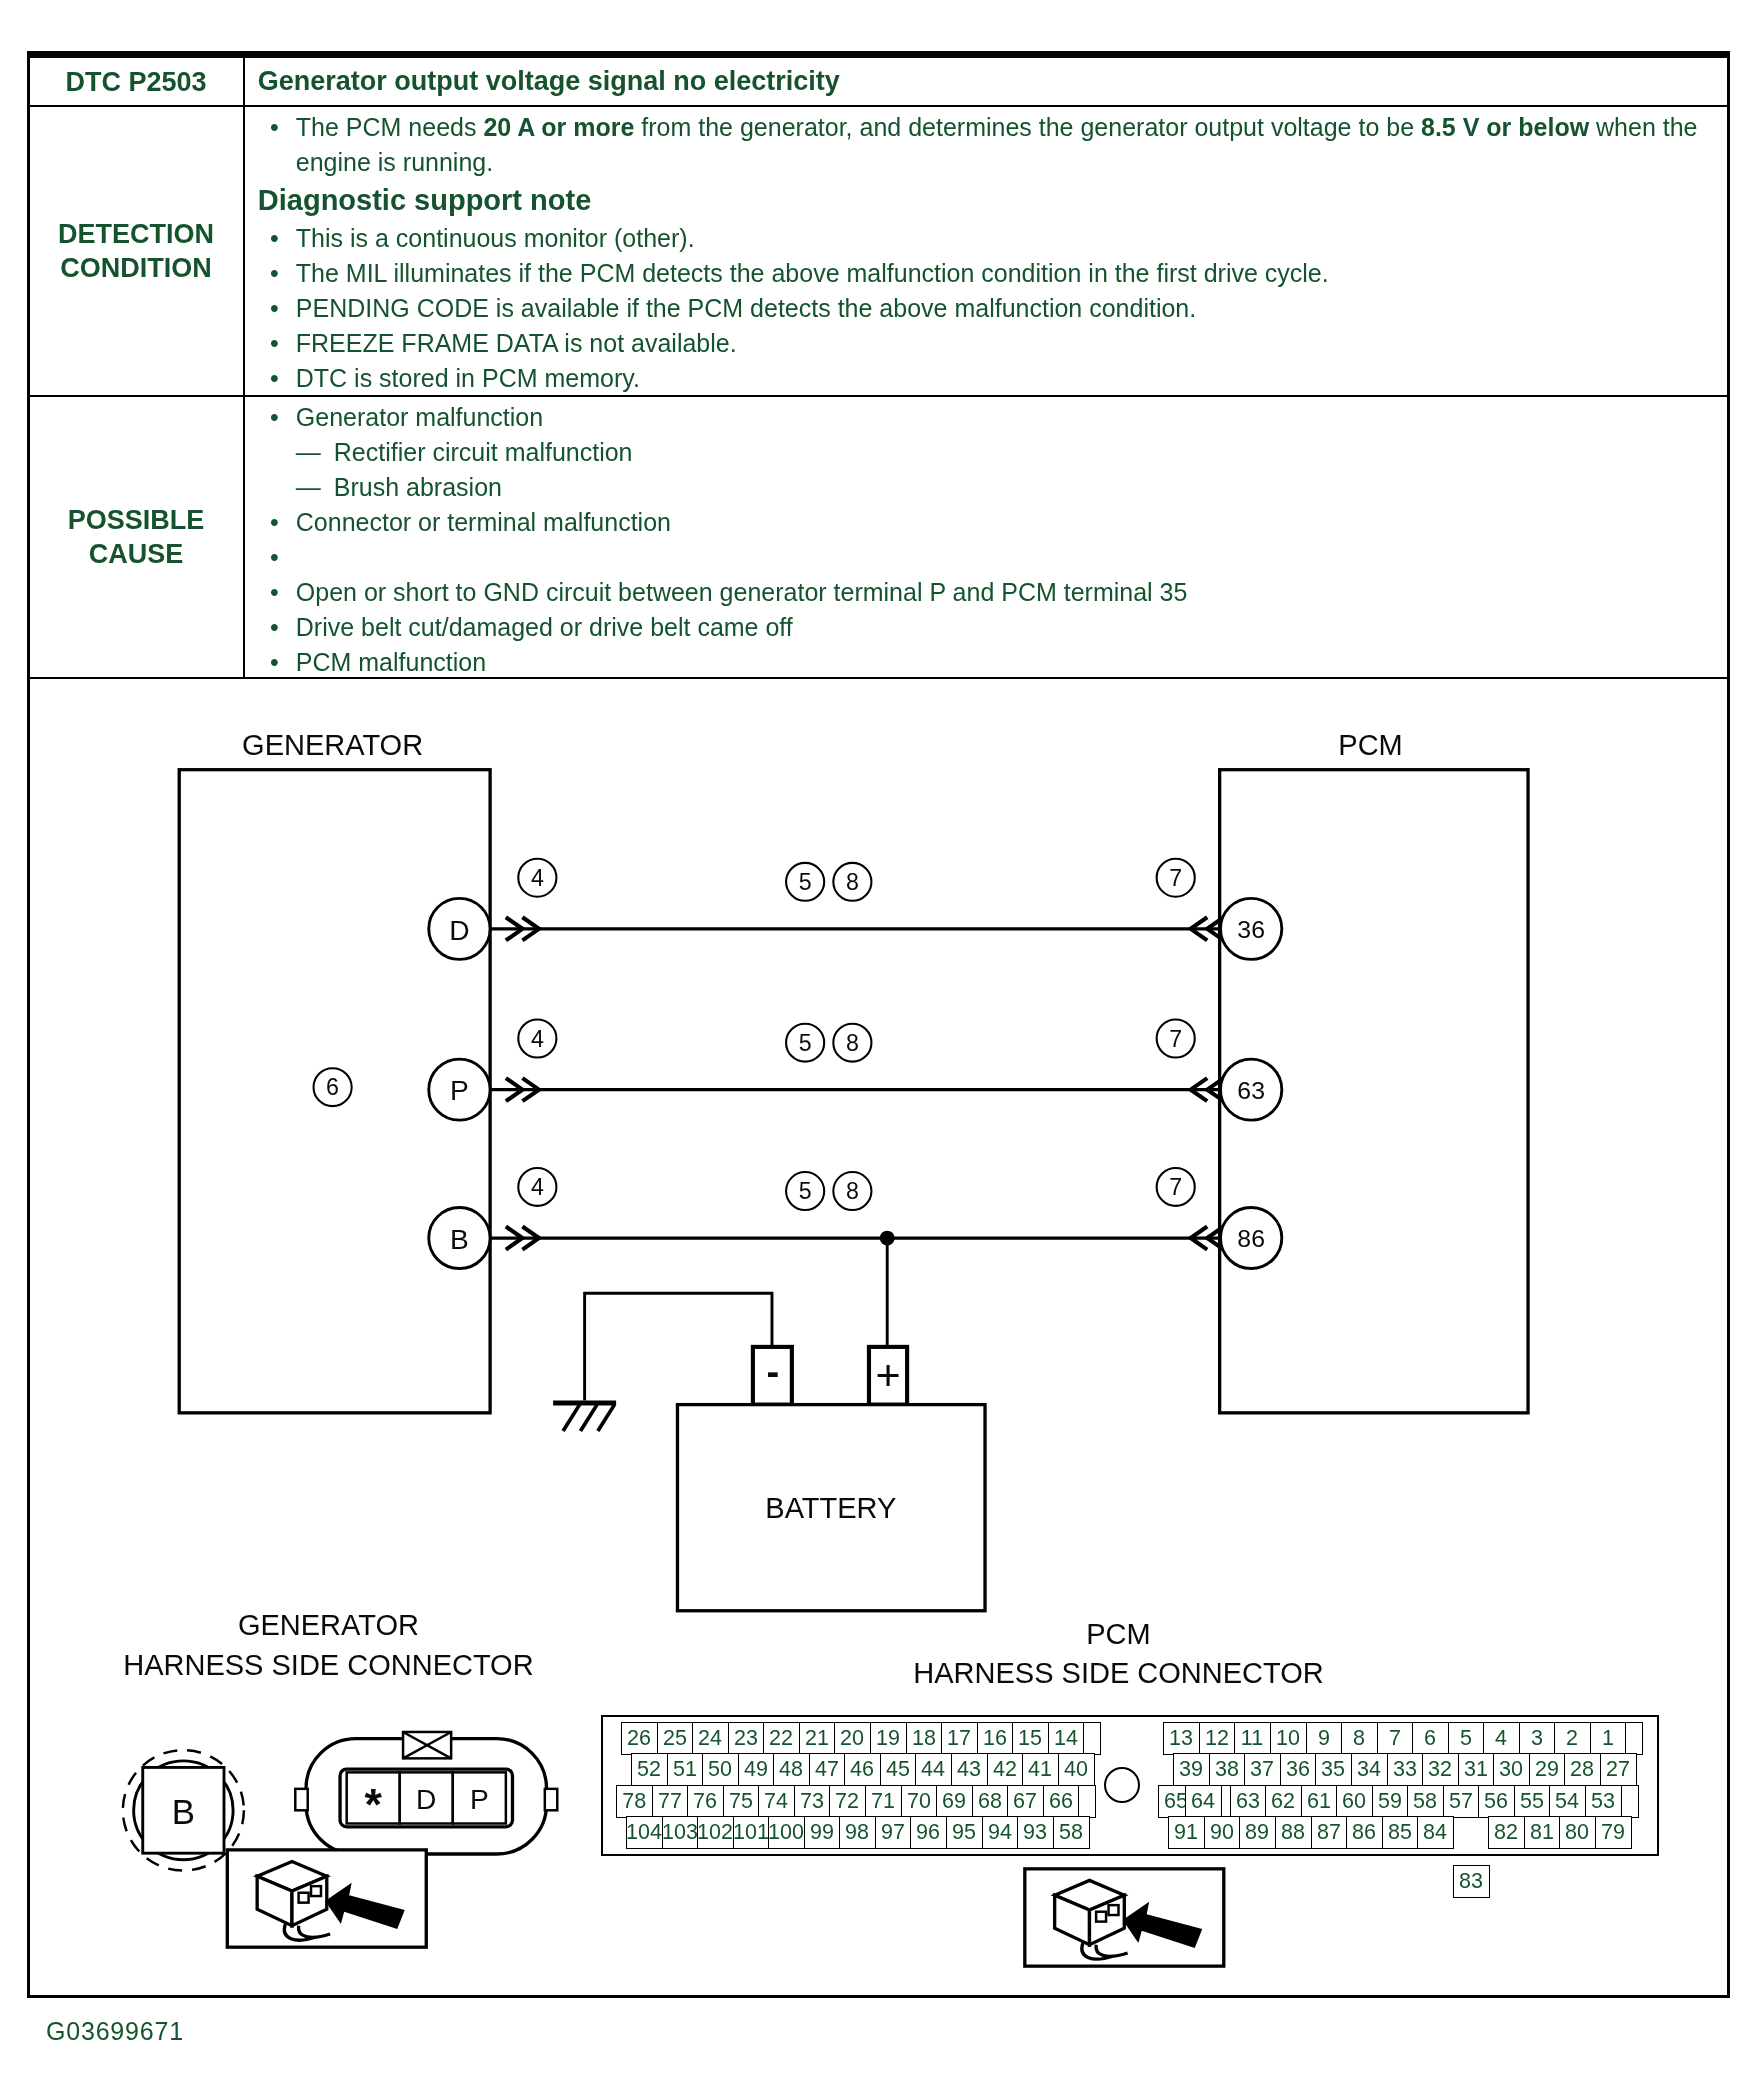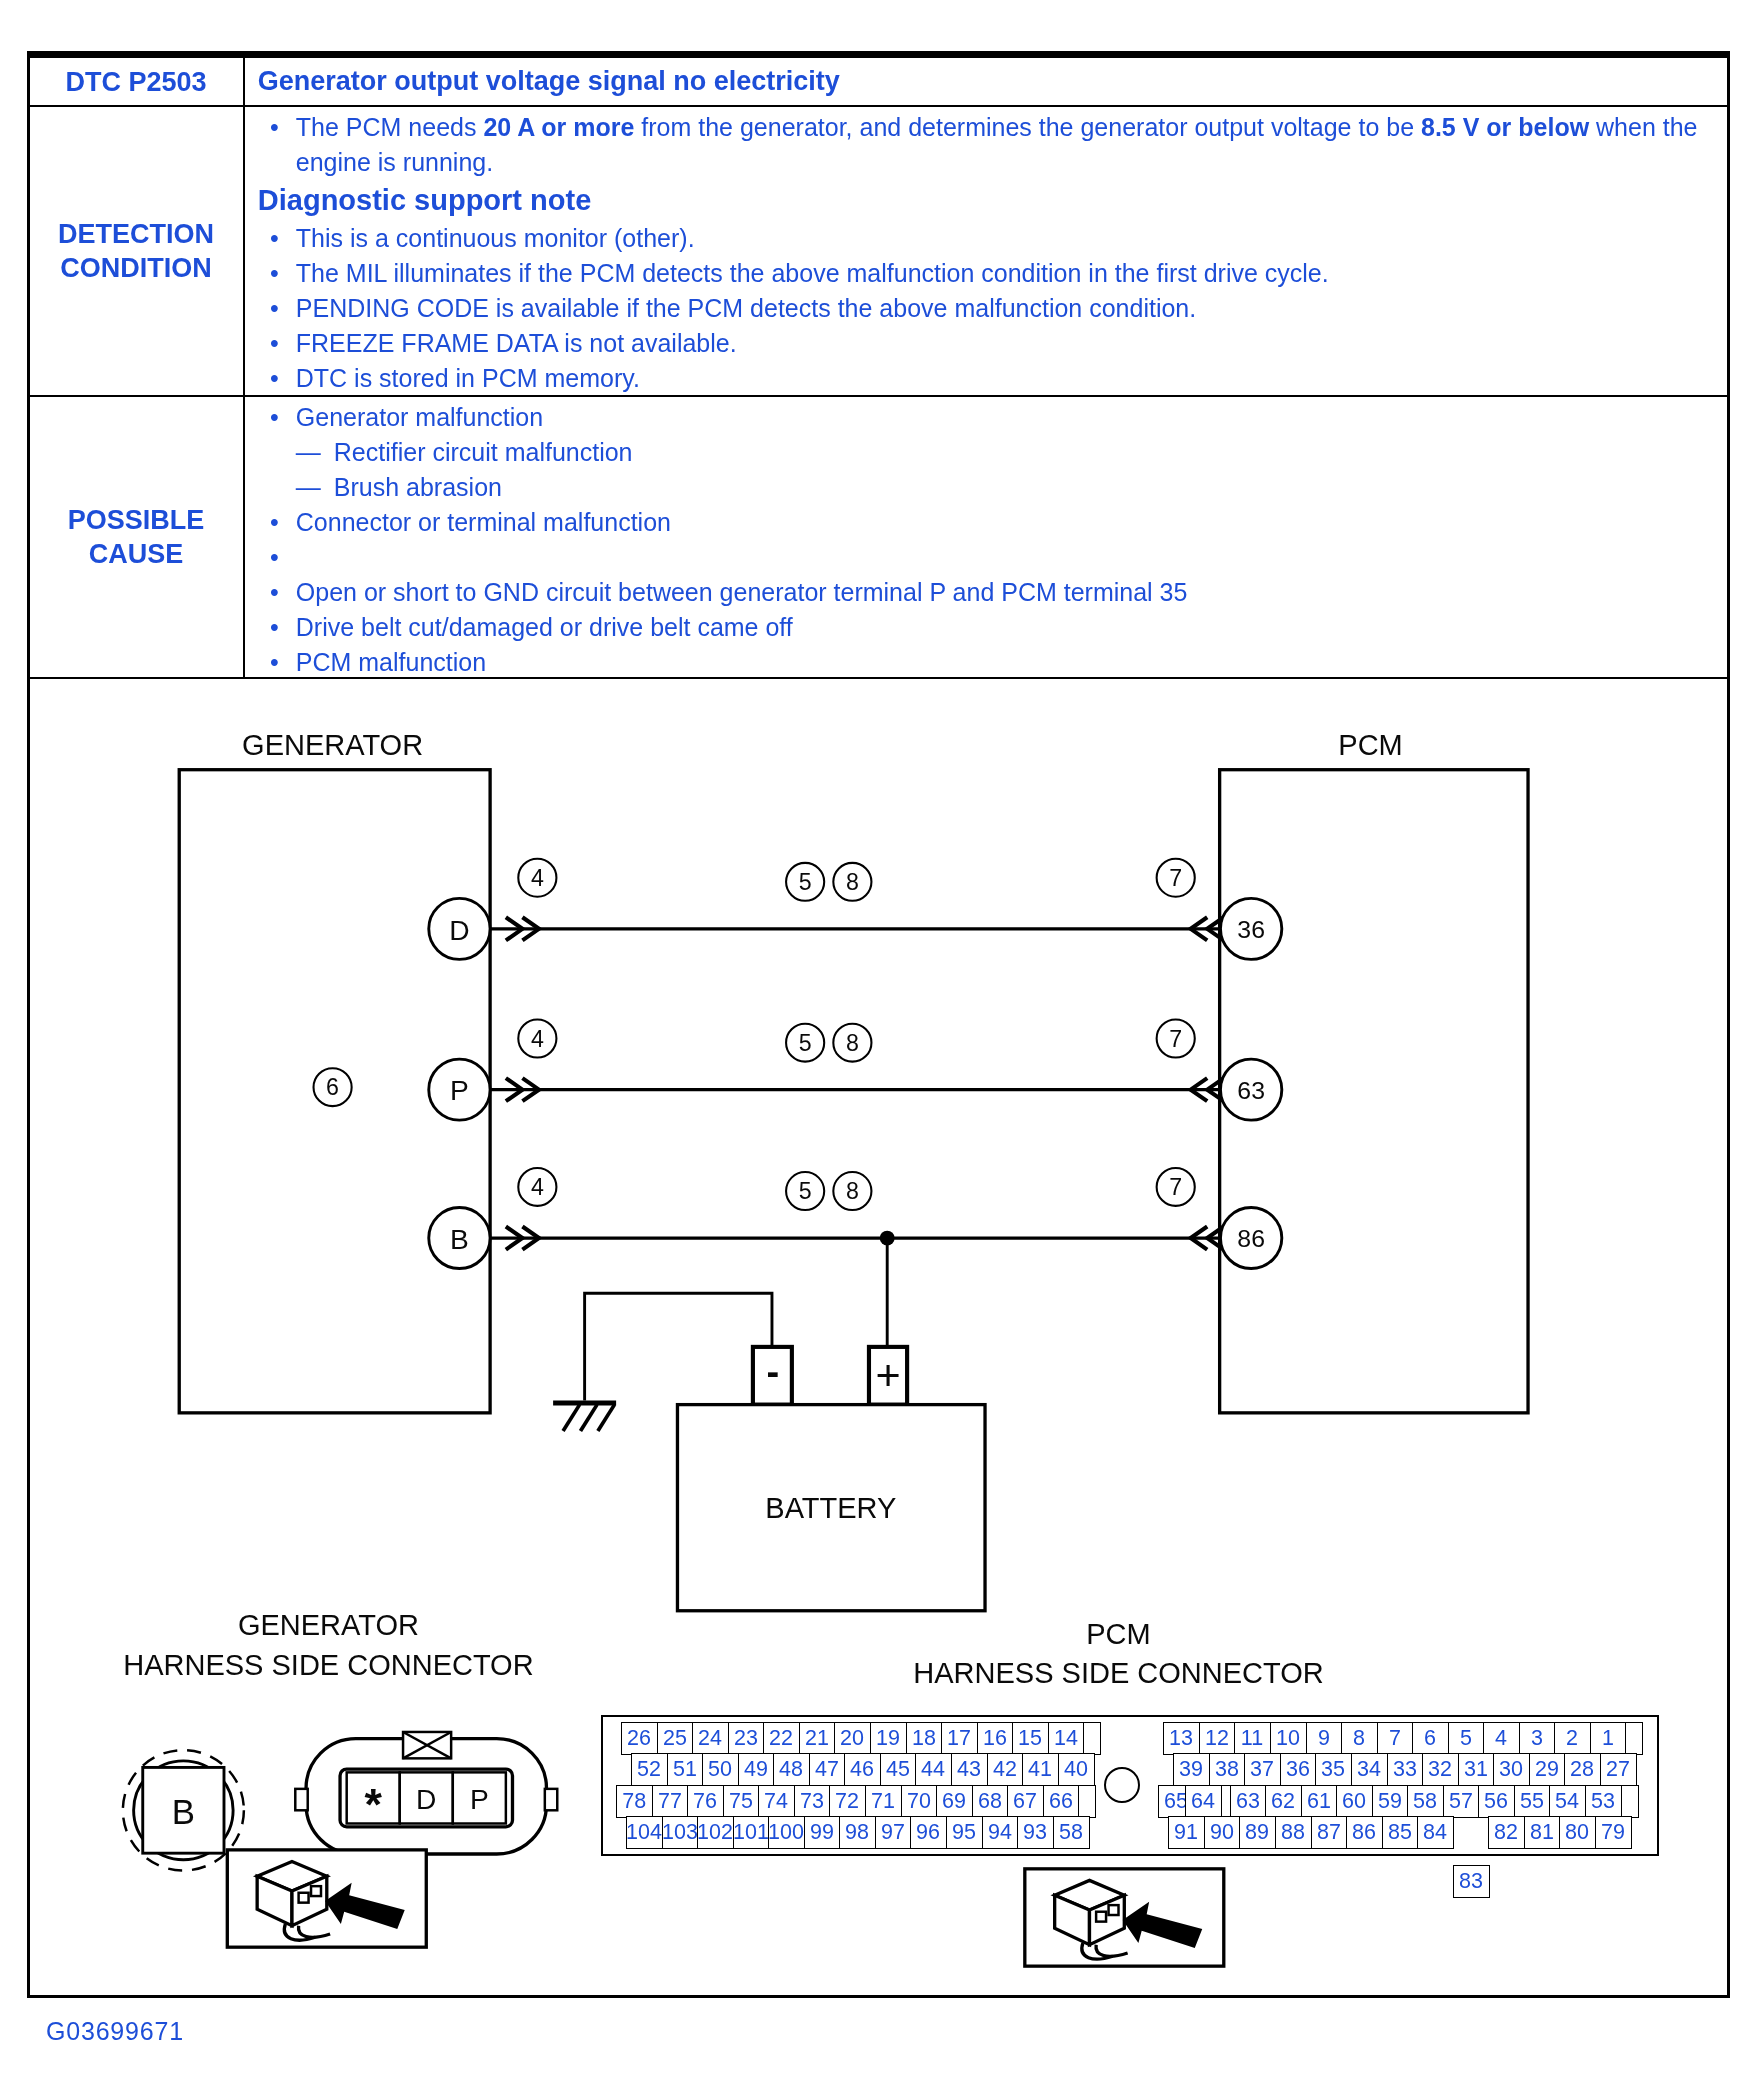--- a/index.html
+++ b/index.html
@@ -1,17 +1,17 @@
 <!DOCTYPE html>
 <html style="font-size:13.2px"><head>
 <meta charset="utf-8">
 <style>
   html,body{margin:0;padding:0;background:#fff;}
   .page{position:relative;width:1756px;height:2094px;background:#fff;
-        font-family:"Liberation Sans", sans-serif;color:#1d4ed8;overflow:hidden;}
+        font-family:"Liberation Sans", sans-serif;color:#14532d;overflow:hidden;}
   .doc-frame{position:absolute;left:26.5px;top:51px;width:1703px;height:1947px;
              border:3.3px solid #000;border-top:7.4px solid #000;box-sizing:border-box;
              display:flex;flex-direction:column;background:#fff;}
   .trow{display:flex;border-bottom:2.5px solid #000;}
   .row-header{height:47px;}
   .row-detection{height:288px;}
   .row-cause{height:280px;}
   .cell-label{width:215px;min-width:215px;border-right:2.5px solid #000;display:flex;
               flex-direction:column;justify-content:center;align-items:center;
               font-weight:bold;font-size:27px;line-height:34px;text-align:center;box-sizing:border-box;}

